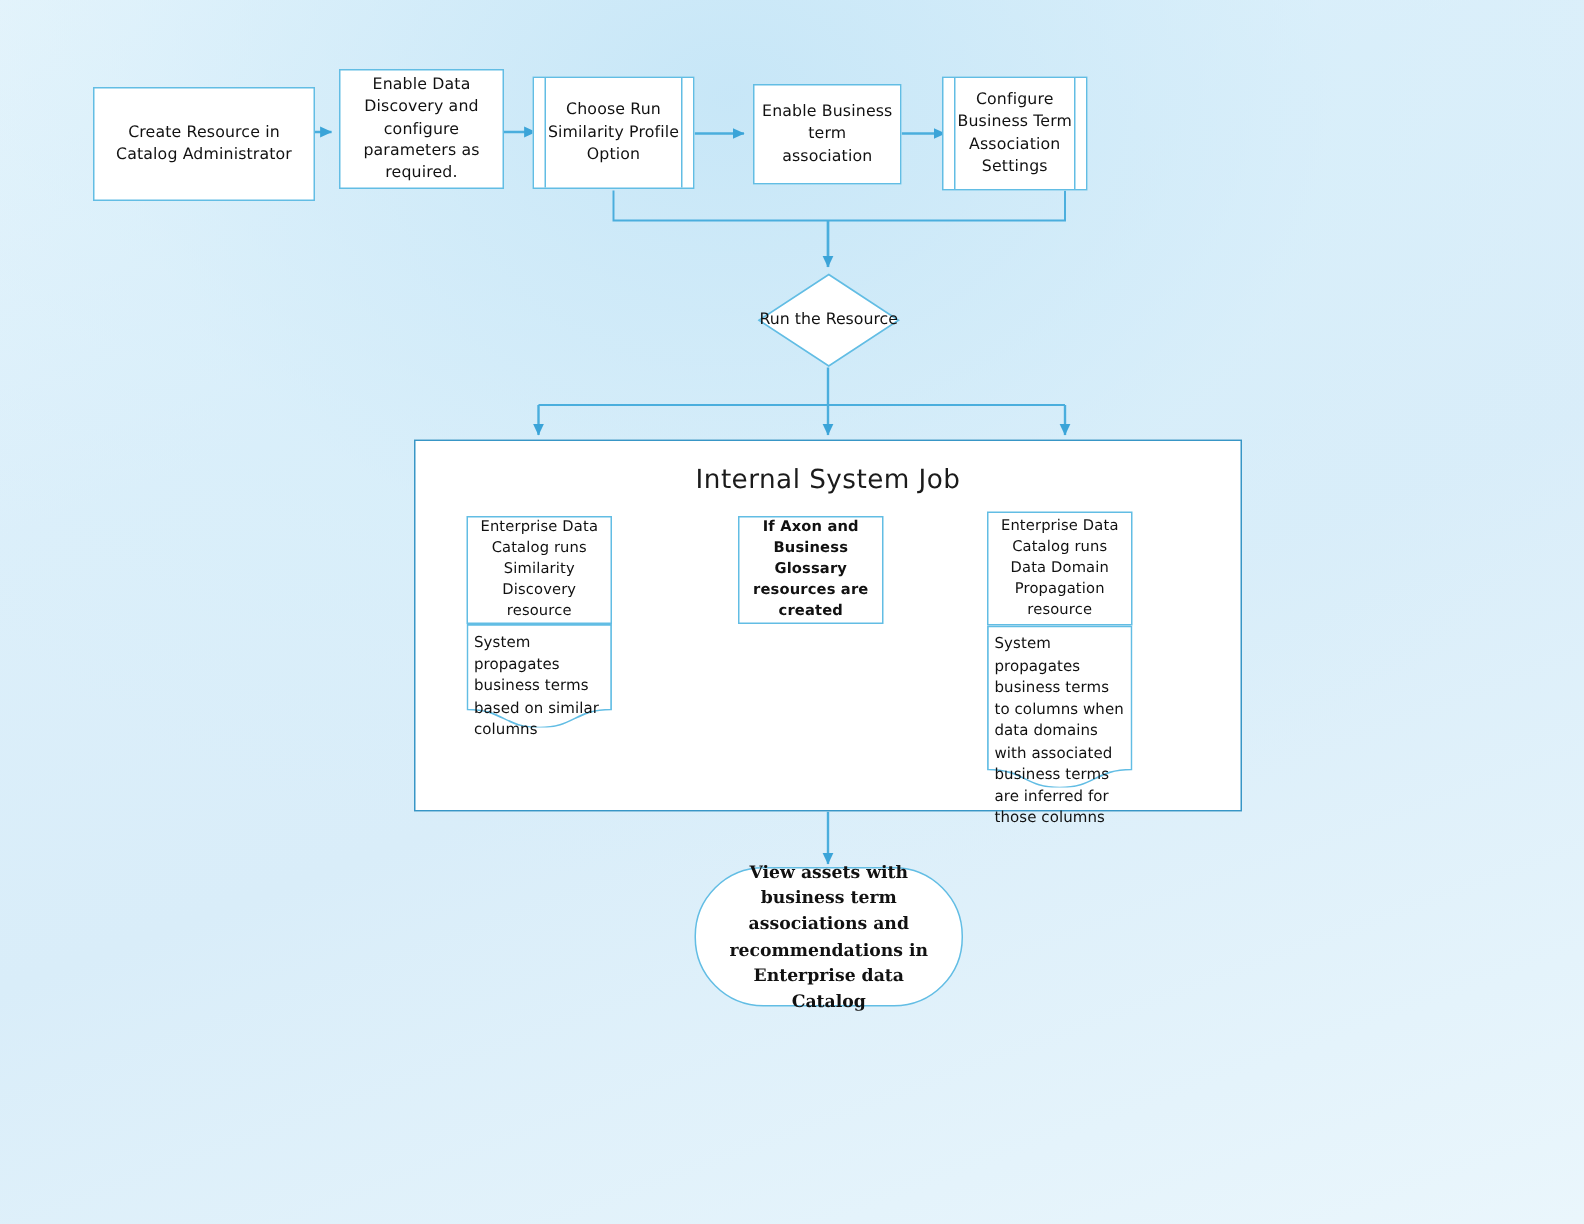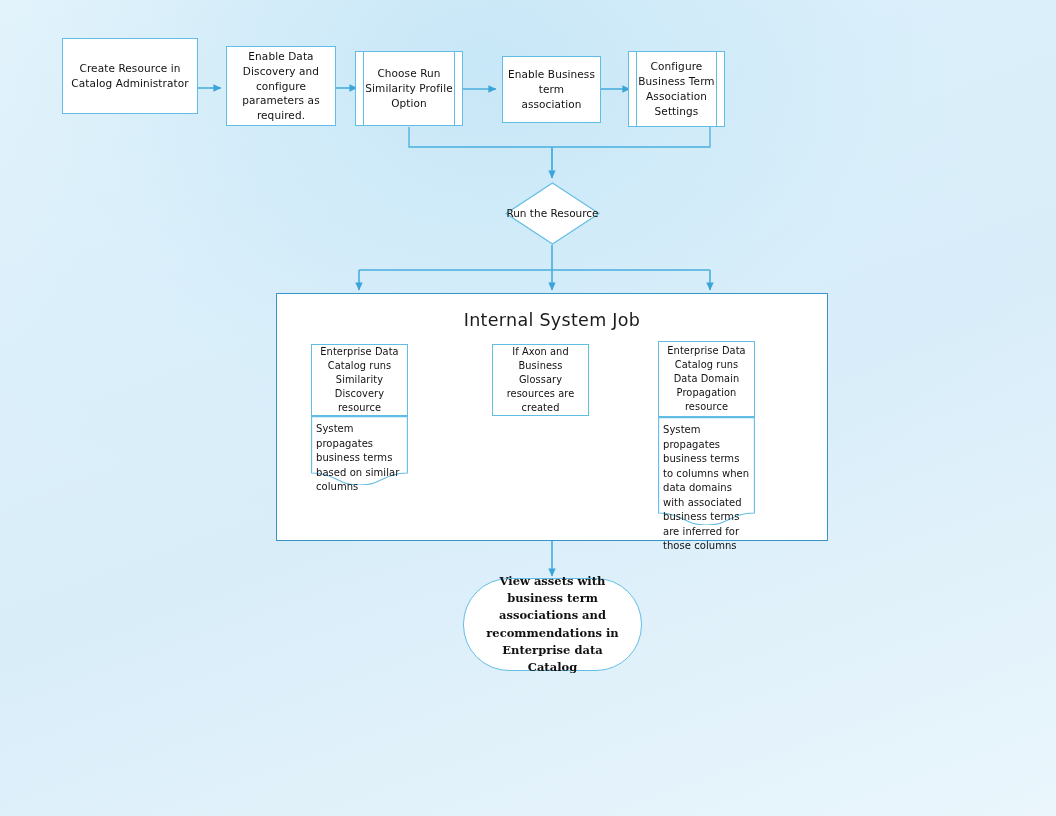--- a/index.html
+++ b/index.html
@@ -164,21 +164,21 @@
       <line x1="552" y1="245" x2="552" y2="270"></line>
       <line x1="359" y1="270" x2="710" y2="270" stroke-width="1.3"></line>
       <line x1="359" y1="270" x2="359" y2="290" marker-end="url(#ah)"></line>
       <line x1="552" y1="270" x2="552" y2="290" marker-end="url(#ah)"></line>
       <line x1="710" y1="270" x2="710" y2="290" marker-end="url(#ah)"></line>
 
       <line x1="552" y1="541" x2="552" y2="576" marker-end="url(#ah)"></line>
     </g>
   </svg>
 
-  <div class="node" style="left:62px; top:38px; width:136px; height:76px;">
+  <div class="node" style="left:62px; top:58px; width:148px; height:76px;">
     <span class="txt">Create Resource in Catalog Administrator</span>
   </div>
 
   <div class="node" style="left:226px; top:46px; width:110px; height:80px;">
     <span class="txt">Enable Data Discovery and configure parameters as required.</span>
   </div>
 
   <div class="node predef" style="left:355px; top:51px; width:108px; height:75px;">
     <span class="txt">Choose Run Similarity Profile Option</span>
   </div>
@@ -205,21 +205,21 @@
   <div class="node" style="left:311px; top:344px; width:97px; height:72px; font-size:9.8px;">
     <span class="txt">Enterprise Data Catalog runs Similarity Discovery resource</span>
   </div>
   <div class="doc" style="left:311px; top:416px; width:97px; height:69px;">
     <svg width="97" height="69" viewBox="0 0 97 69" preserveAspectRatio="none">
       <path d="M0.6,0.6 L96.4,0.6 L96.4,57 C72,57 72,69 48.5,69 C25,69 25,57 0.6,57 Z" fill="#ffffff" stroke="#62bde4" stroke-width="1.1"></path>
     </svg>
     <div class="doc-txt left">System propagates business terms based on similar columns</div>
   </div>
 
-  <div class="node" style="left:492px; top:344px; width:97px; height:72px; font-size:9.8px;">
+  <div class="node" style="left:492px; top:344px; width:97px; height:72px; font-size:9.8px;font-weight:bold;">
     <span class="txt">If Axon and Business Glossary resources are created</span>
   </div>
 
   <div class="node" style="left:658px; top:341px; width:97px; height:76px; font-size:9.8px;">
     <span class="txt">Enterprise Data Catalog runs Data Domain Propagation resource</span>
   </div>
   <div class="doc" style="left:658px; top:417px; width:97px; height:108px;">
     <svg width="97" height="108" viewBox="0 0 97 108" preserveAspectRatio="none">
       <path d="M0.6,0.6 L96.4,0.6 L96.4,96 C72,96 72,108 48.5,108 C25,108 25,96 0.6,96 Z" fill="#ffffff" stroke="#62bde4" stroke-width="1.1"></path>
     </svg>

